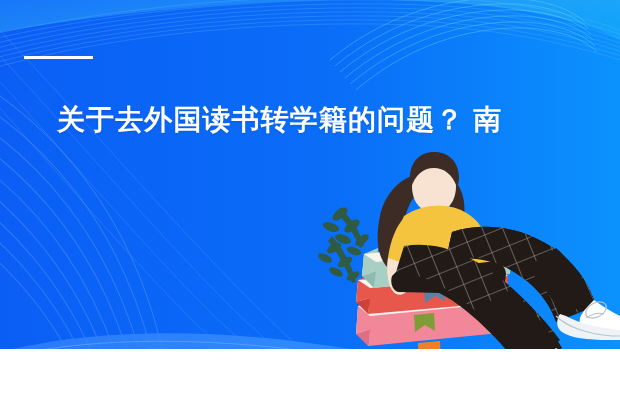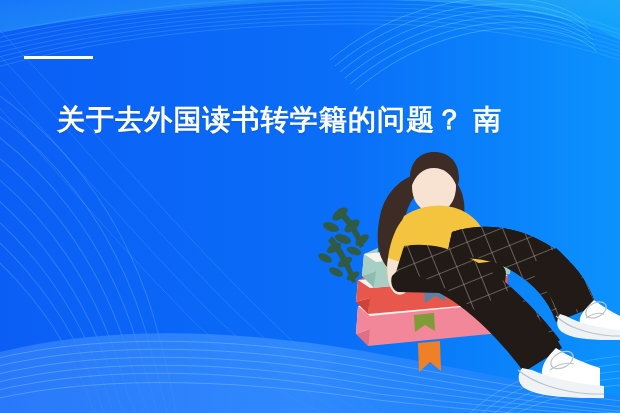--- a/index.html
+++ b/index.html
@@ -6,21 +6,21 @@
     margin: 0;
     padding: 0;
     background: #ffffff;
   }
   body {
     font-family: "Liberation Sans", sans-serif;
   }
   #banner {
     position: relative;
     width: 620px;
-    height: 413px;
+    height: 349px;
     overflow: hidden;
     background: #0b63f6;
   }
   #bg-svg, #art-svg {
     position: absolute;
     top: 0;
     left: 0;
     width: 620px;
     height: 413px;
     display: block;

